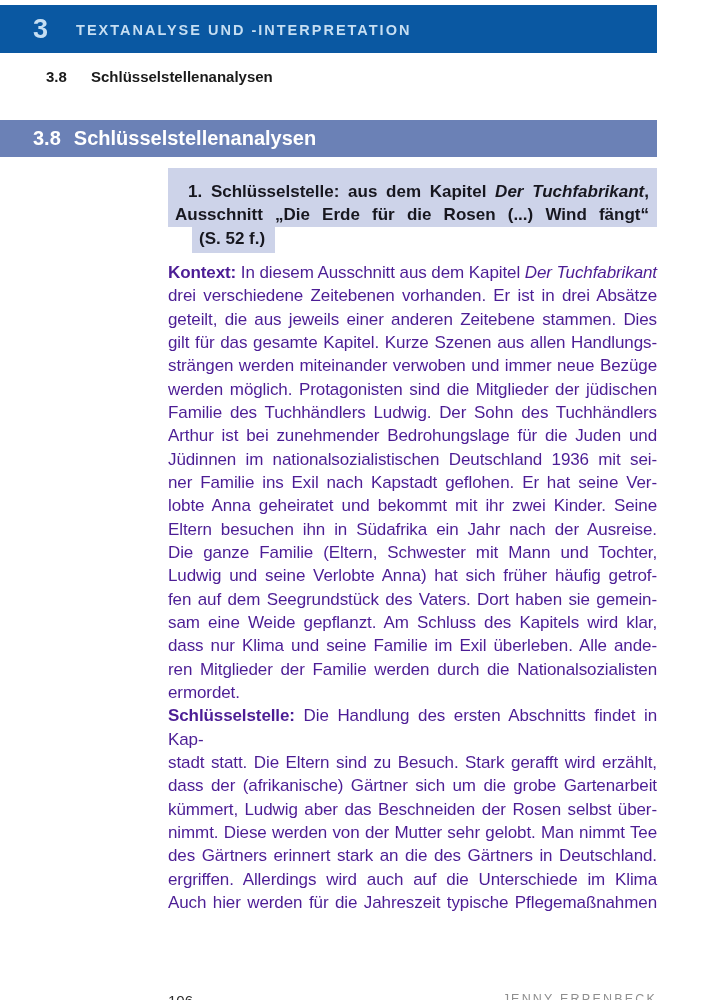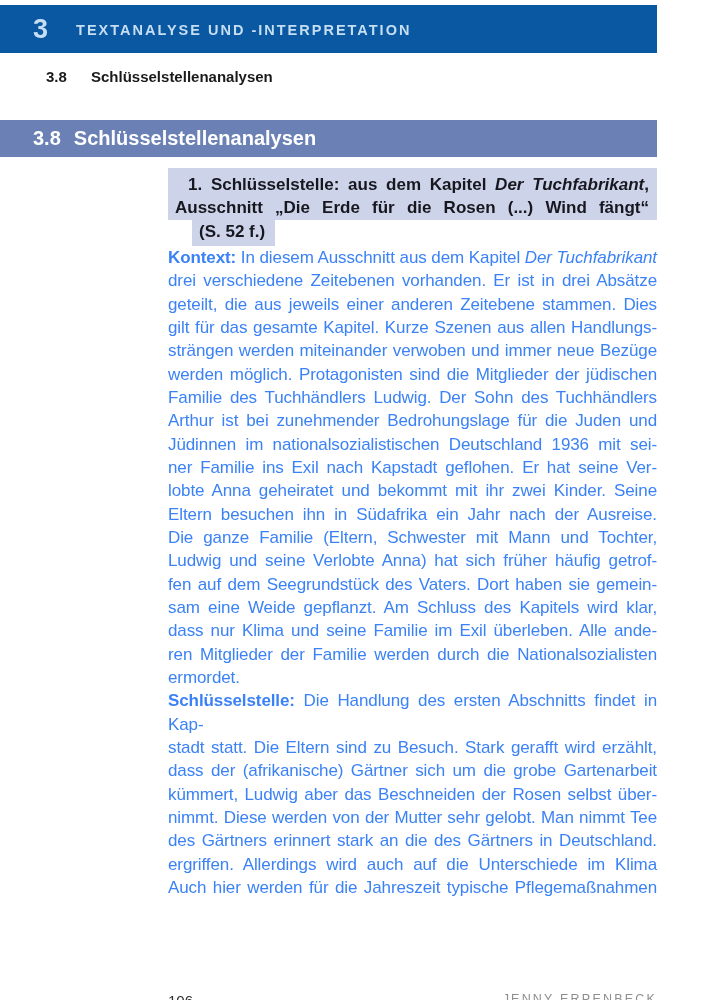--- a/index.html
+++ b/index.html
@@ -53,31 +53,31 @@
   
   .kp-box{
     font-size:17px;font-weight:700;color:#17171f;
     line-height:23.3px;
   }
   .kp-line{
     background:#cdd3e9;
     padding:0 8px 0 7px;
     text-align:justify;text-align-last:justify;
   }
-  .kp-line.first{padding-top:5px;text-indent:13px;}
+  .kp-line.first{padding-top:12px;text-indent:13px;}
   .kp-line.short{
     display:inline-block;background:#cdd3e9;
     text-align:center;text-align-last:left;
     padding:0 10px 3px 7px;
     margin-left:24px;
   }
   
   .body-text{
-    margin-top:0;
-    font-size:17px;line-height:23.35px;color:#3b82f6;
+    margin-top:8px;
+    font-size:17px;line-height:23.35px;color:#4c1d95;
     letter-spacing:-0.1px;
   }
   .bl{text-align:justify;text-align-last:justify;}
   .bl.end{text-align-last:left;}
   .b{font-weight:700;}
   .i{font-style:italic;}
   
   .footer{
     position:absolute;left:168px;top:992px;width:489px;
     display:flex;justify-content:space-between;align-items:flex-start;

